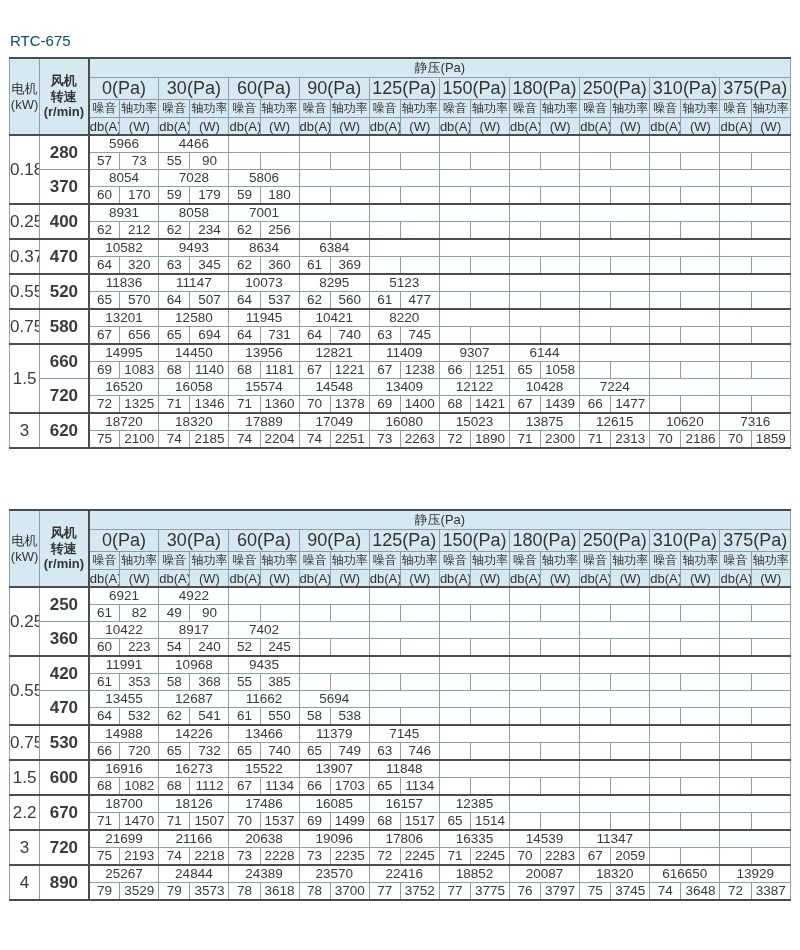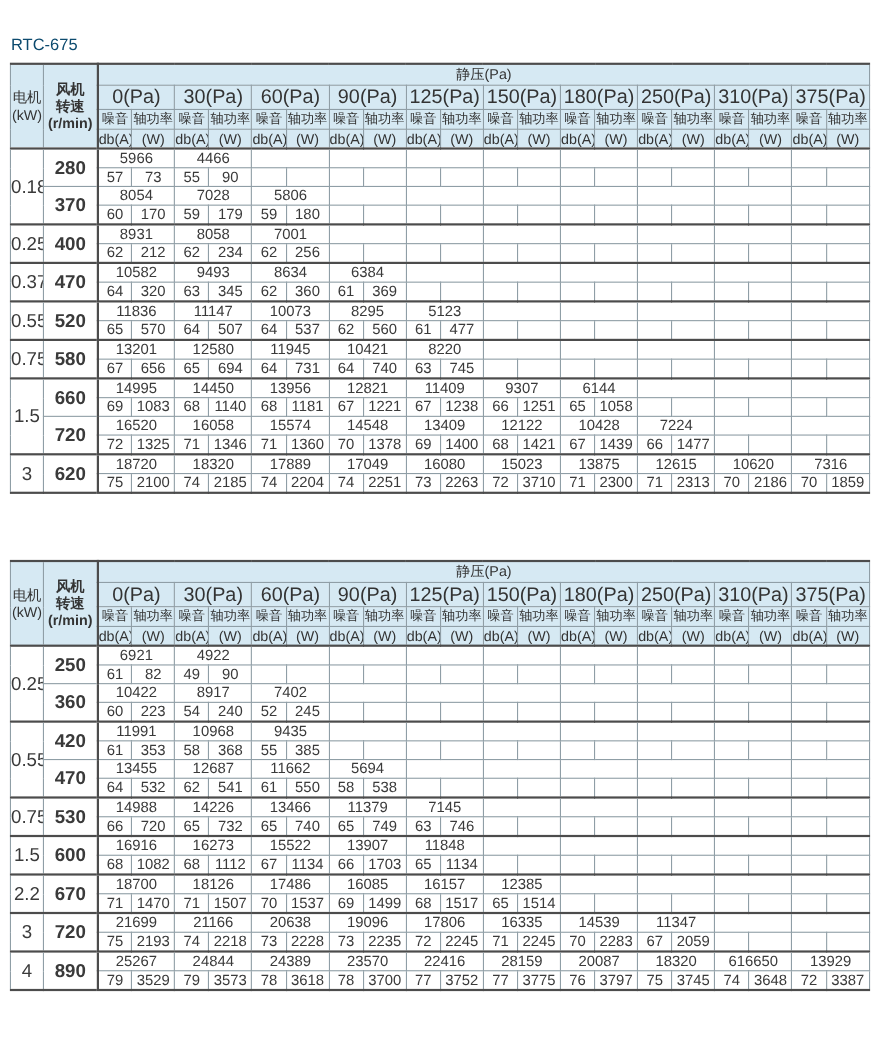--- a/index.html
+++ b/index.html
@@ -429,21 +429,21 @@
             <td>2100</td>
             <td>74</td>
             <td>2185</td>
             <td>74</td>
             <td>2204</td>
             <td>74</td>
             <td>2251</td>
             <td>73</td>
             <td>2263</td>
             <td>72</td>
-            <td>3710</td>
+            <td>1890</td>
             <td>71</td>
             <td>2300</td>
             <td>71</td>
             <td>2313</td>
             <td>70</td>
             <td>2186</td>
             <td>70</td>
             <td>1859</td>
           </tr>
         </tbody>
@@ -830,21 +830,21 @@
             <td></td>
           </tr>
           <tr class="af-row heavy-top">
             <td class="kw" rowspan="2">4</td>
             <td class="spd heavyR" rowspan="2">890</td>
             <td colspan="2">25267</td>
             <td colspan="2">24844</td>
             <td colspan="2">24389</td>
             <td colspan="2">23570</td>
             <td colspan="2">22416</td>
-            <td colspan="2">28159</td>
+            <td colspan="2">18852</td>
             <td colspan="2">20087</td>
             <td colspan="2">18320</td>
             <td colspan="2">616650</td>
             <td colspan="2">13929</td>
           </tr>
           <tr class="np-row">
             <td>79</td>
             <td>3529</td>
             <td>79</td>
             <td>3573</td>

